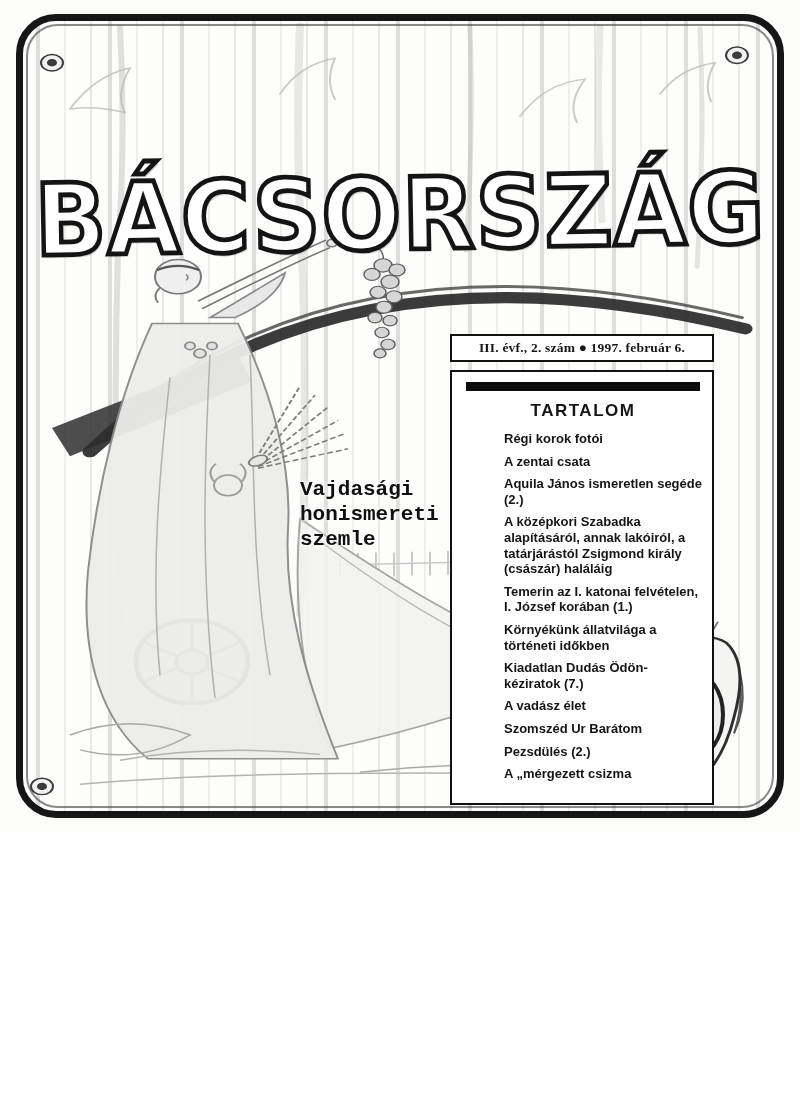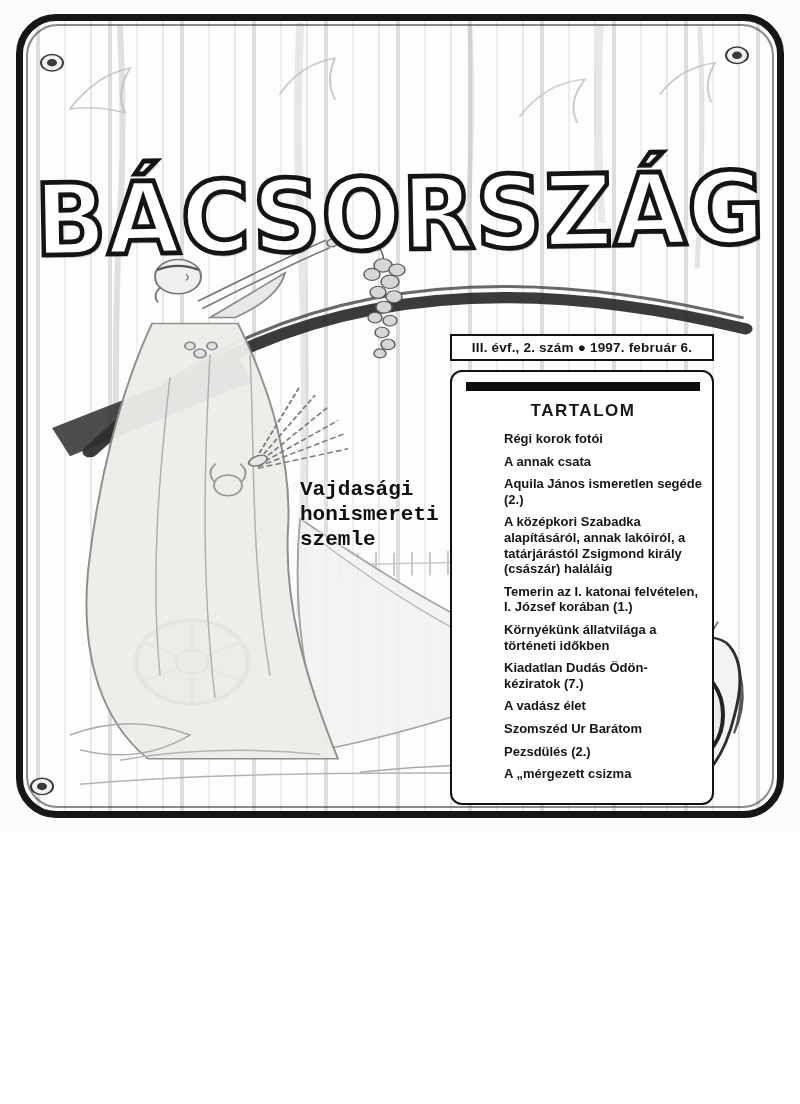--- a/index.html
+++ b/index.html
@@ -41,25 +41,25 @@
   .subtitle{
     position:absolute;left:300px;top:478px;width:152px;z-index:4;
     font-size:21px;font-weight:800;line-height:1.18;color:#101010;
     text-shadow:0 0 6px #ffffff,0 0 3px #ffffff;
     font-family:Liberation Mono, monospace;
   }
   .issue-box{
     position:absolute;left:450px;top:334px;width:264px;z-index:5;
     background:#ffffff;border:2px solid #111111;box-sizing:border-box;
     text-align:center;padding:4px 2px;white-space:nowrap;
-    font-size:13.5px;font-weight:800;letter-spacing:.2px;
+    font-size:13.5px;font-weight:800;letter-spacing:.2px;font-family:Liberation Serif, serif;
   }
   .toc-box{
     position:absolute;left:450px;top:370px;width:264px;z-index:5;
-    background:#ffffff;border:2px solid #111111;border-radius:12px;
+    background:#ffffff;border:2px solid #111111;border-radius:0;
     box-sizing:border-box;padding:8px 10px 14px 12px;
   }
   .toc-bar{height:9px;background:#0d0d0d;margin:2px 2px 10px 2px;}
   .toc-header{
     text-align:center;font-size:17px;font-weight:800;letter-spacing:1.5px;
     margin-bottom:10px;
   }
   .toc-item{
     font-size:13px;line-height:1.2;font-weight:700;color:#151515;
     margin-bottom:7px;
@@ -226,21 +226,21 @@
 
   <div class="issue-box">
     <span>III. évf., 2. szám ● 1997. február 6.</span>
   </div>
 
   <div class="toc-box">
     <div class="toc-bar"></div>
     <div class="toc-header">TARTALOM</div>
     <div class="toc-list">
         <div class="toc-item">Régi korok fotói</div>
-        <div class="toc-item">A annak csata</div>
+        <div class="toc-item">A zentai csata</div>
         <div class="toc-item">Aquila János ismeretlen segéde (2.)</div>
         <div class="toc-item">A középkori Szabadka alapításáról, annak lakóiról, a tatárjárástól Zsigmond király (császár) haláláig</div>
         <div class="toc-item">Temerin az I. katonai felvételen, I. József korában (1.)</div>
         <div class="toc-item">Környékünk állatvilága a történeti időkben</div>
         <div class="toc-item">Kiadatlan Dudás Ödön-kéziratok (7.)</div>
         <div class="toc-item">A vadász élet</div>
         <div class="toc-item">Szomszéd Ur Barátom</div>
         <div class="toc-item">Pezsdülés (2.)</div>
         <div class="toc-item">A „mérgezett csizma</div>
       </div>

